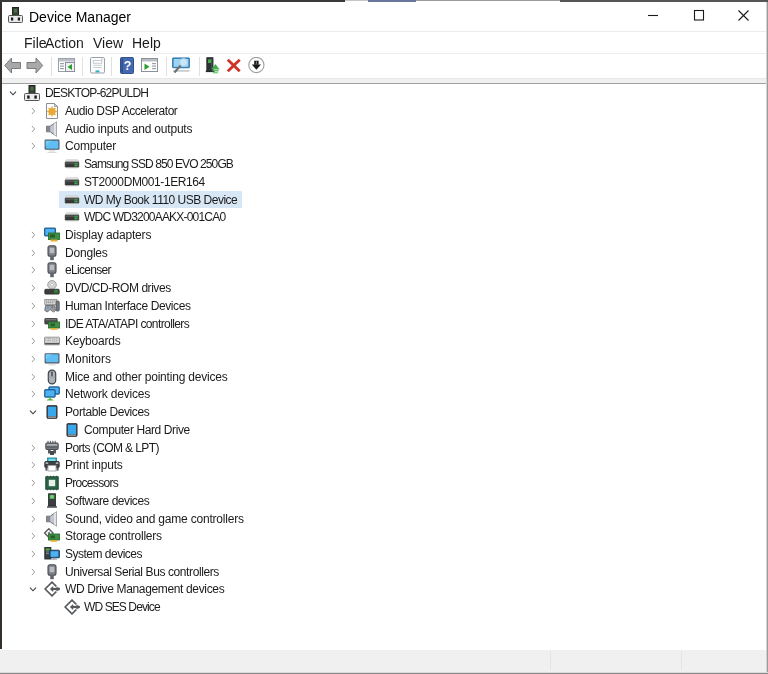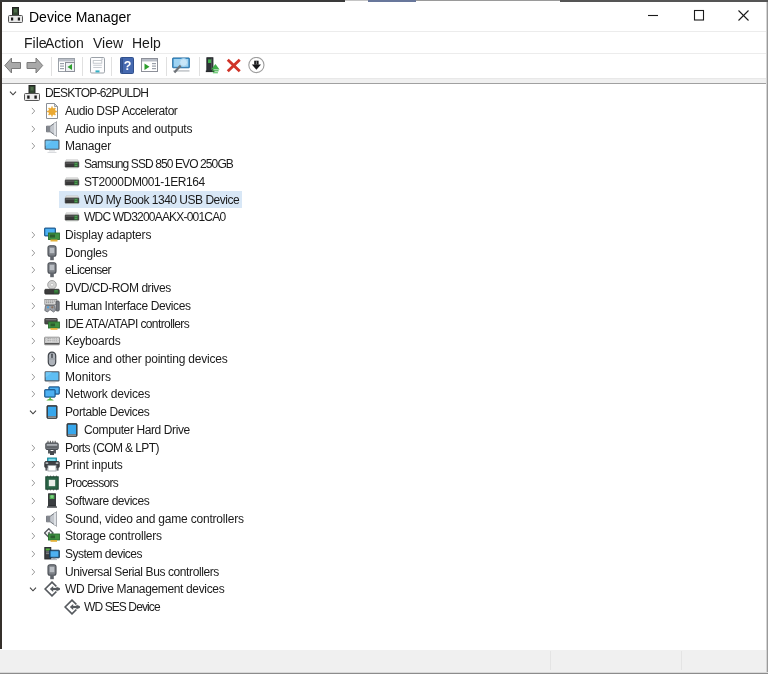--- a/index.html
+++ b/index.html
@@ -352,40 +352,40 @@
       </svg>
       <span class="txt" style="left:63px">Audio inputs and outputs</span>
     </div>
 <div class="row">
       <svg class="chev" style="left:27px" width="8" height="8">
         <use href="#chev-c"></use>
       </svg>
       <svg class="ic" style="left:42px" width="16" height="16">
         <use href="#i-monitor"></use>
       </svg>
-      <span class="txt" style="left:63px">Manager</span>
+      <span class="txt" style="left:63px">Computer</span>
     </div>
 <div class="row">
       <svg class="ic" style="left:61.5px" width="16" height="16">
         <use href="#i-hdd"></use>
       </svg>
       <span class="txt" style="left:82px;letter-spacing:-0.9px">Samsung SSD 850 EVO 250GB</span>
     </div>
 <div class="row">
       <svg class="ic" style="left:61.5px" width="16" height="16">
         <use href="#i-hdd"></use>
       </svg>
       <span class="txt" style="left:82px;letter-spacing:-0.4px">ST2000DM001-1ER164</span>
     </div>
 <div class="row">
       <div class="hl" style="left:56.5px;width:183px"></div>
       <svg class="ic" style="left:61.5px" width="16" height="16">
         <use href="#i-hdd"></use>
       </svg>
-      <span class="txt" style="left:82px;letter-spacing:-0.5px">WD My Book 1340 USB Device</span>
+      <span class="txt" style="left:82px;letter-spacing:-0.5px">WD My Book 1110 USB Device</span>
     </div>
 <div class="row">
       <svg class="ic" style="left:61.5px" width="16" height="16">
         <use href="#i-hdd"></use>
       </svg>
       <span class="txt" style="left:82px;letter-spacing:-0.8px">WDC WD3200AAKX-001CA0</span>
     </div>
 <div class="row">
       <svg class="chev" style="left:27px" width="8" height="8">
         <use href="#chev-c"></use>
@@ -447,32 +447,32 @@
       <svg class="ic" style="left:42px" width="16" height="16">
         <use href="#i-kbd"></use>
       </svg>
       <span class="txt" style="left:63px">Keyboards</span>
     </div>
 <div class="row">
       <svg class="chev" style="left:27px" width="8" height="8">
         <use href="#chev-c"></use>
       </svg>
       <svg class="ic" style="left:42px" width="16" height="16">
+        <use href="#i-monitor2"></use>
+      </svg>
+      <span class="txt" style="left:63px;letter-spacing:0px">Monitors</span>
+    </div>
+<div class="row">
+      <svg class="chev" style="left:27px" width="8" height="8">
+        <use href="#chev-c"></use>
+      </svg>
+      <svg class="ic" style="left:42px" width="16" height="16">
         <use href="#i-mouse"></use>
       </svg>
       <span class="txt" style="left:63px">Mice and other pointing devices</span>
-    </div>
-<div class="row">
-      <svg class="chev" style="left:27px" width="8" height="8">
-        <use href="#chev-c"></use>
-      </svg>
-      <svg class="ic" style="left:42px" width="16" height="16">
-        <use href="#i-monitor2"></use>
-      </svg>
-      <span class="txt" style="left:63px;letter-spacing:0px">Monitors</span>
     </div>
 <div class="row">
       <svg class="chev" style="left:27px" width="8" height="8">
         <use href="#chev-c"></use>
       </svg>
       <svg class="ic" style="left:42px" width="16" height="16">
         <use href="#i-net"></use>
       </svg>
       <span class="txt" style="left:63px">Network devices</span>
     </div>

